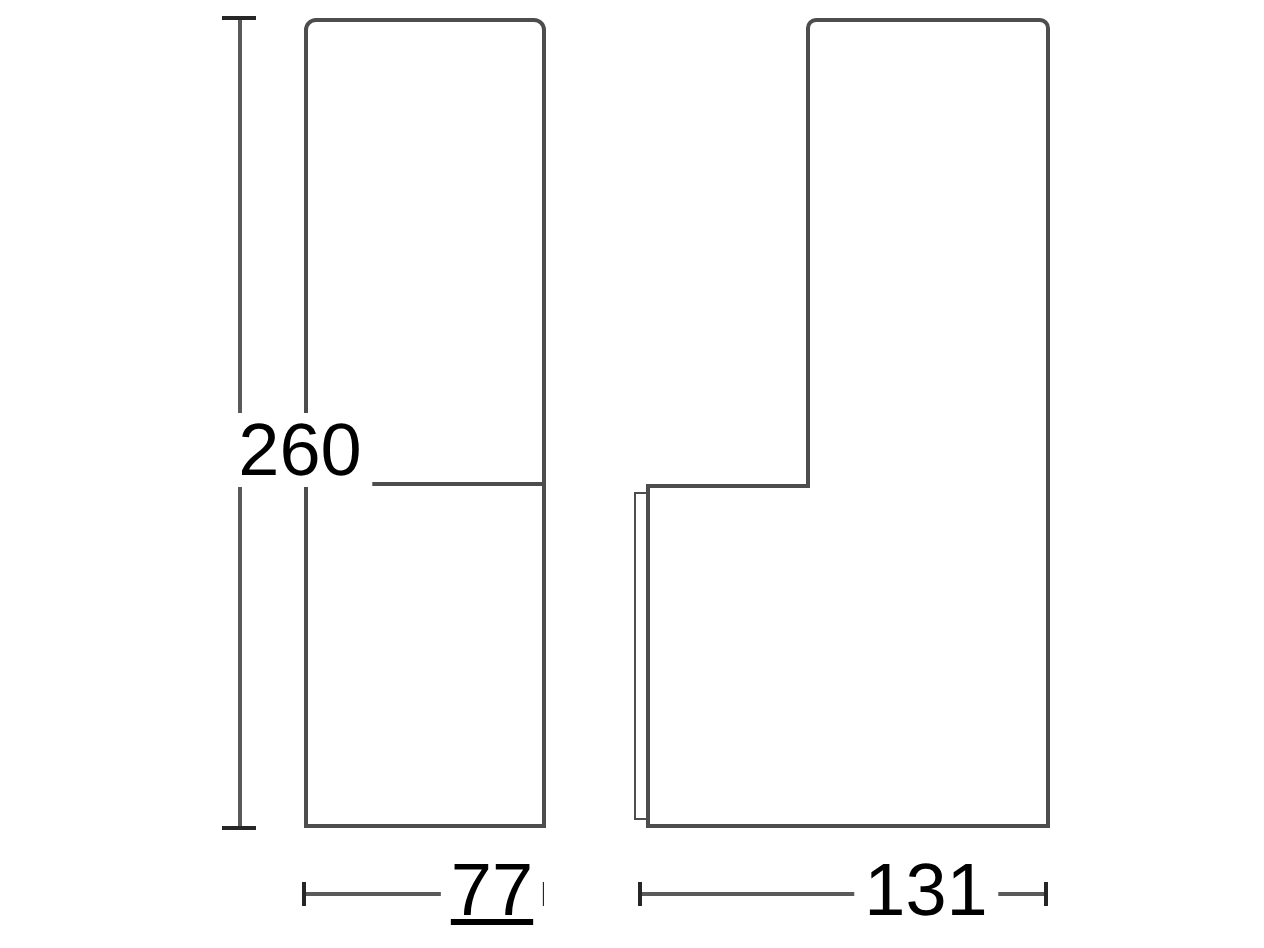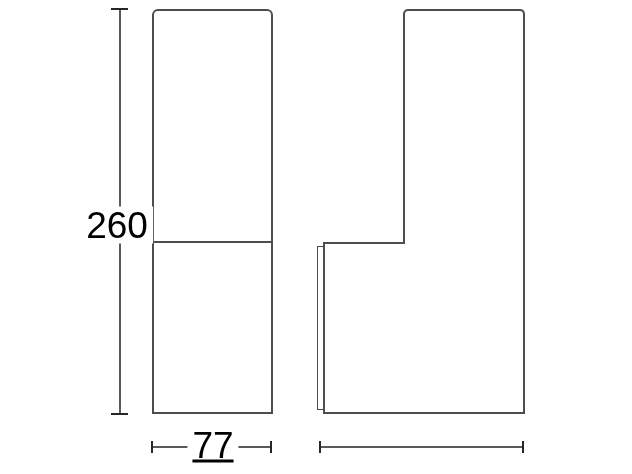--- a/index.html
+++ b/index.html
@@ -70,20 +70,21 @@
   }
   .dim-label {
     color: #000000;
     background: #ffffff;
     font-size: 37px;
     line-height: 1.0;
     padding: 0 5px;
     white-space: nowrap;
     transform: translate(-50%, -50%);
     z-index: 5;
+    margin-left: 33px;
   }
 </style>
 </head>
 <body>
 
 <div id="canvas">
 
   <div class="abs outline" id="front-body"></div>
   <div class="abs" id="front-divider"></div>
 
@@ -97,14 +98,15 @@
   <div class="abs dim-label" style="left:117px; top:225px;">260</div>
 
   <div class="abs dim-line-h" style="left:152px; top:446px; width:120px;"></div>
   <div class="abs tick-v" style="left:151px; top:441px;"></div>
   <div class="abs tick-v" style="left:270px; top:441px;"></div>
   <div class="abs dim-label" style="left:213px; top:445px;text-decoration:underline;">77</div>
 
   <div class="abs dim-line-h" style="left:320px; top:446px; width:204px;"></div>
   <div class="abs tick-v" style="left:319px; top:441px;"></div>
   <div class="abs tick-v" style="left:522px; top:441px;"></div>
+  <div class="abs dim-label" style="left:430px; top:445px;">131</div>
 
 </div>
 
 </body></html>

